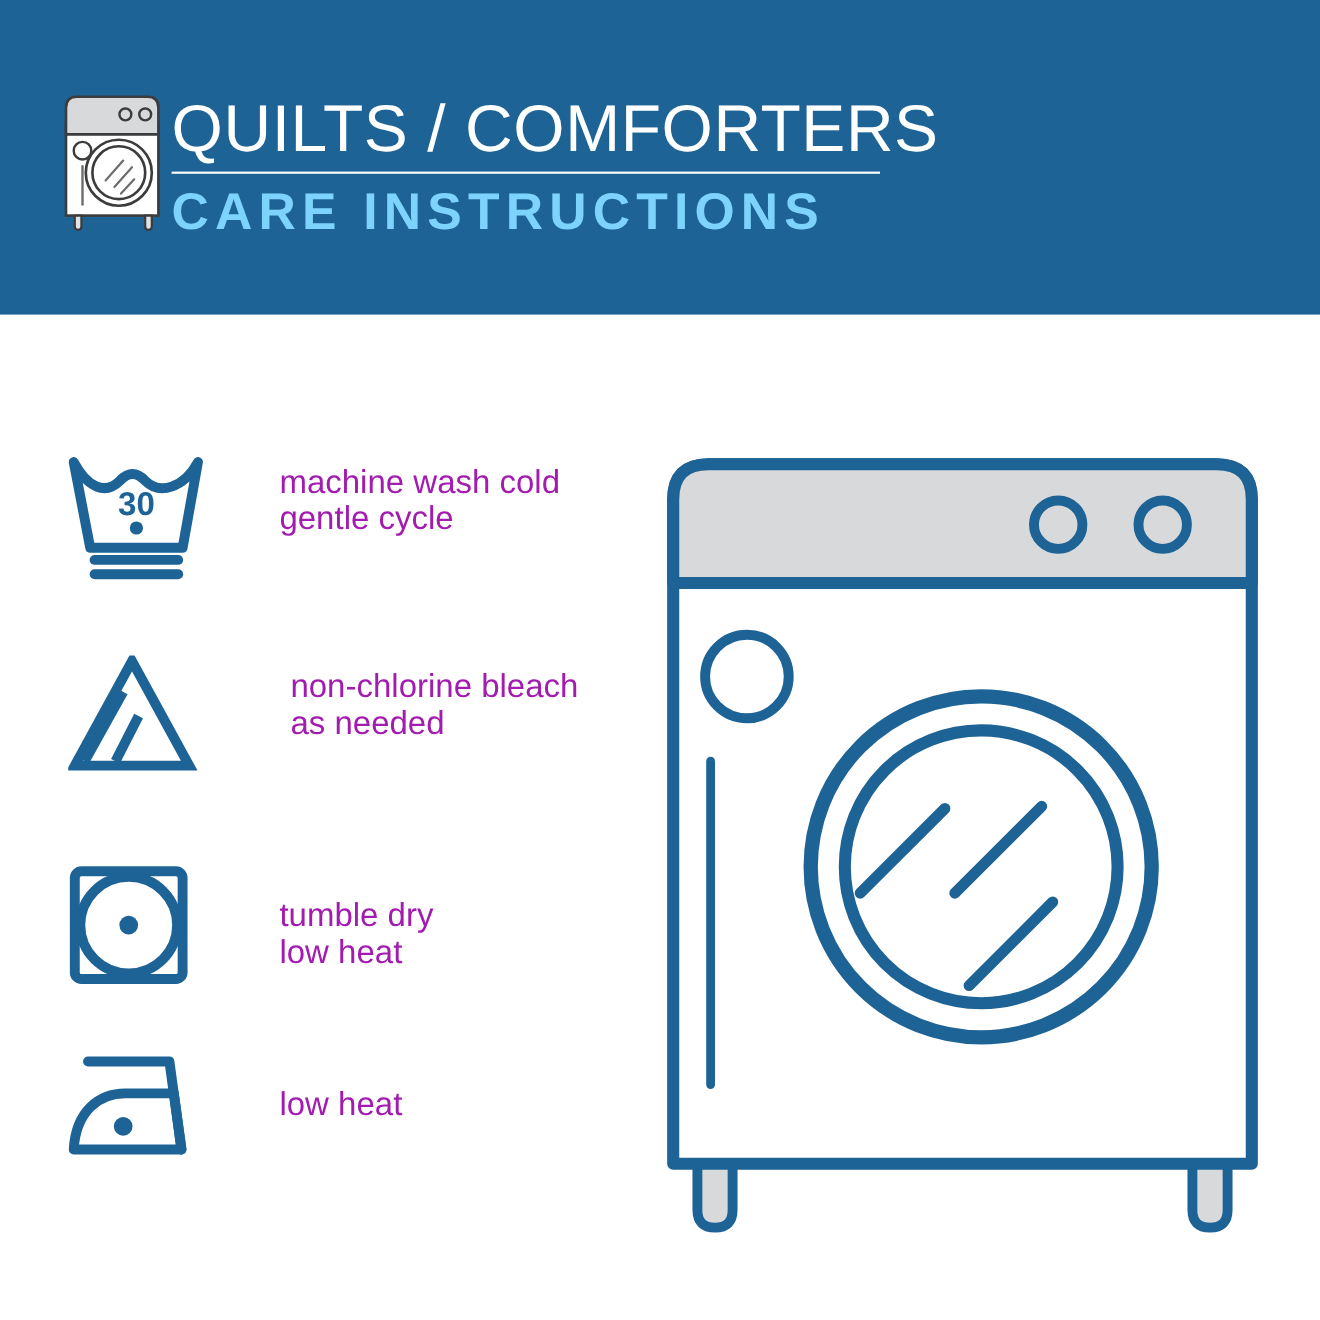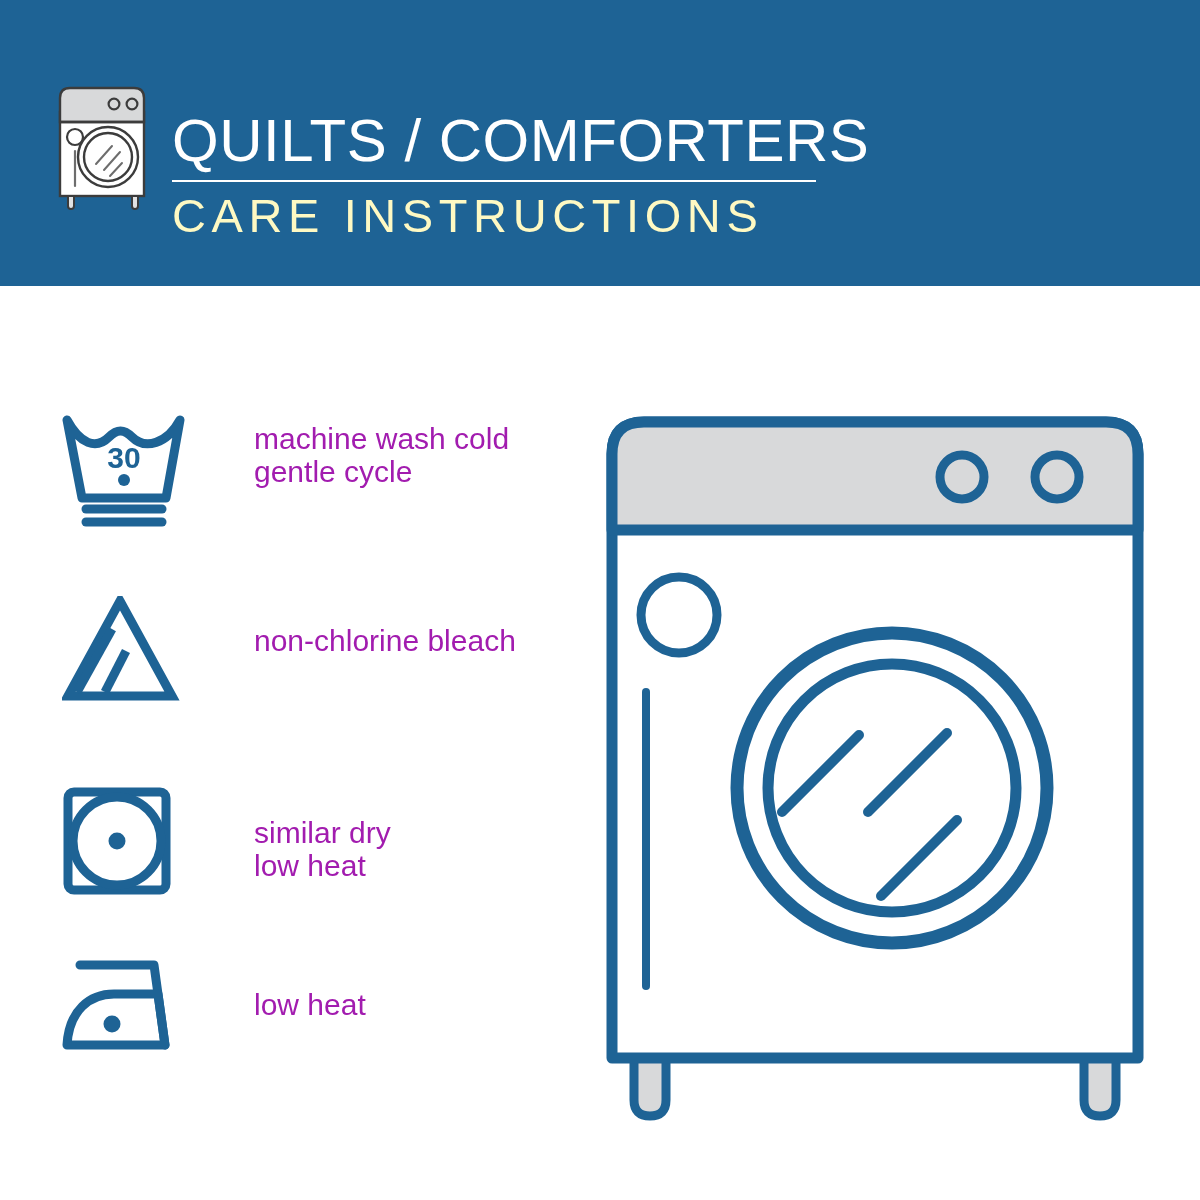--- a/index.html
+++ b/index.html
@@ -31,46 +31,45 @@
   }
   .header-logo {
     position: absolute;
     left: 52px;
     top: 78px;
     width: 108px;
     height: 132px;
   }
   .header-text {
     position: absolute;
-    left: 172px;
+    left: 156px;
     top: 86px;
     width: 650px;
-    margin-top: 24px;
   }
   .title-main {
     color: #ffffff;
     font-family: "Liberation Sans", sans-serif;
     font-size: 60px;
     font-weight: 300;
     letter-spacing: 0.5px;
     line-height: 62px;
     white-space: nowrap;
   }
   .title-rule {
     margin-top: 8px;
     margin-bottom: 7px;
     width: 644px;
     height: 2px;
     background: #ffffff;
   }
   .title-sub {
-    color: #fef9c3;
+    color: #7dd3fc;
     font-family: "Liberation Sans", sans-serif;
     font-size: 47px;
-    font-weight: 400;
+    font-weight: 700;
     letter-spacing: 5.6px;
     line-height: 54px;
     white-space: nowrap;
   }
 
   
   .care-list {
     position: absolute;
     left: 0;
     top: 286px;
@@ -101,21 +100,21 @@
     position: absolute;
     left: 254px;
     width: 260px;
     color: #a21caf;
     font-family: "Liberation Sans", sans-serif;
     font-size: 30px;
     font-weight: 400;
     line-height: 33px;
   }
   .care-row.r0 .care-text { top: 12px; }
-  .care-row.r1 .care-text { top: 28px; }
+  .care-row.r1 .care-text { top: 12px; margin-left: 10px; }
   .care-row.r2 .care-text { top: 30px; }
   .care-row.r3 .care-text { top: 30px; }
   .care-text span { display: block; white-space: nowrap; }
 
   
   .washer {
     position: absolute;
     left: 596px;
     top: 404px;
     width: 576px;
@@ -195,35 +194,36 @@
         <svg width="130" height="110" viewBox="0 0 130 110" xmlns="http://www.w3.org/2000/svg">
           <g fill="none" stroke="#1e6395" stroke-width="9" stroke-linecap="butt" stroke-linejoin="miter">
             <path d="M58 5 L110 100 L6 100 Z"></path>
             <line x1="50" y1="33" x2="15" y2="96"></line>
             <line x1="64" y1="55" x2="43" y2="96"></line>
           </g>
         </svg>
       </div>
       <div class="care-text">
         <span>non-chlorine bleach</span>
+        <span>as needed</span>
       </div>
     </div>
 
     <div class="care-row r2">
       <div class="care-symbol">
         <svg width="120" height="110" viewBox="0 0 120 110" xmlns="http://www.w3.org/2000/svg">
           <g fill="none" stroke="#1e6395" stroke-width="9">
             <rect x="6" y="6" width="98" height="98" rx="6" ry="6"></rect>
             <circle cx="55" cy="55" r="44"></circle>
           </g>
           <circle cx="55" cy="55" r="8.5" fill="#1e6395"></circle>
         </svg>
       </div>
       <div class="care-text">
-        <span>similar dry</span>
+        <span>tumble dry</span>
         <span>low heat</span>
       </div>
     </div>
 
     <div class="care-row r3">
       <div class="care-symbol">
         <svg width="130" height="100" viewBox="0 0 130 100" xmlns="http://www.w3.org/2000/svg">
           <g fill="none" stroke="#1e6395" stroke-width="9" stroke-linecap="round" stroke-linejoin="round">
 
             <path d="M18 7 L92 7 L103 87"></path>

